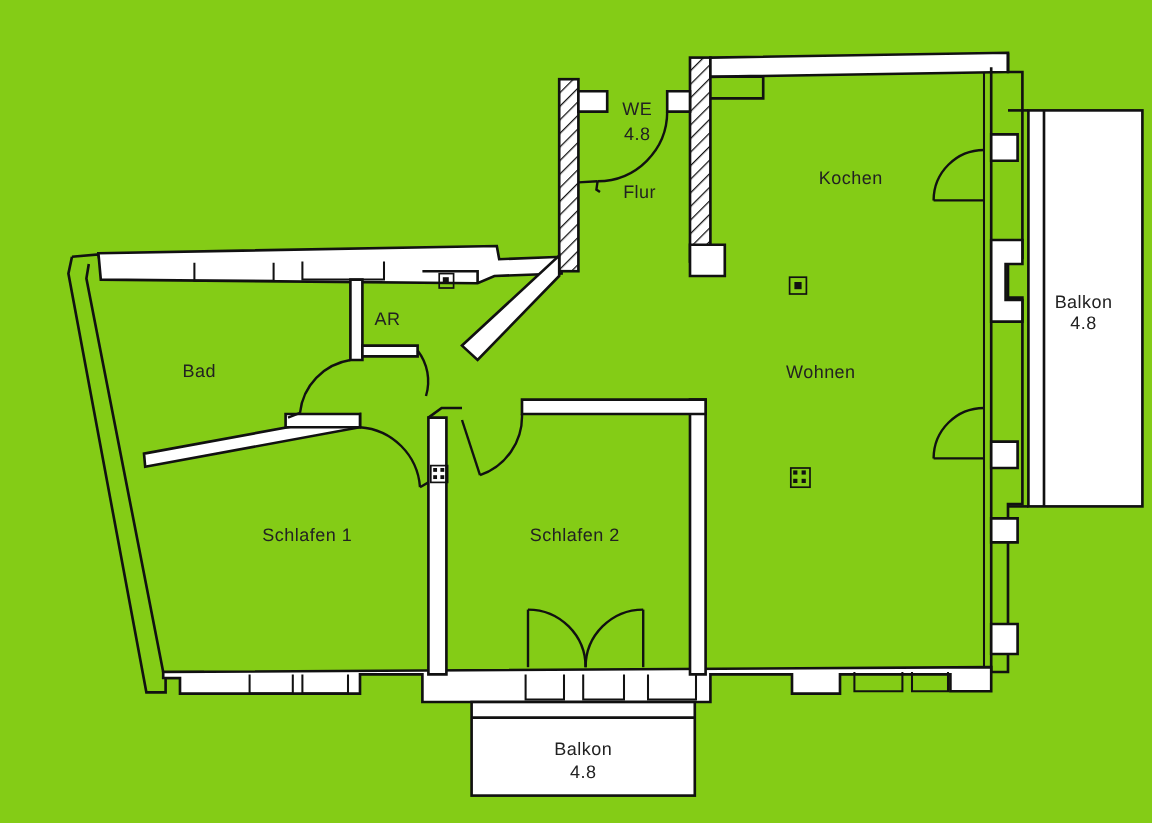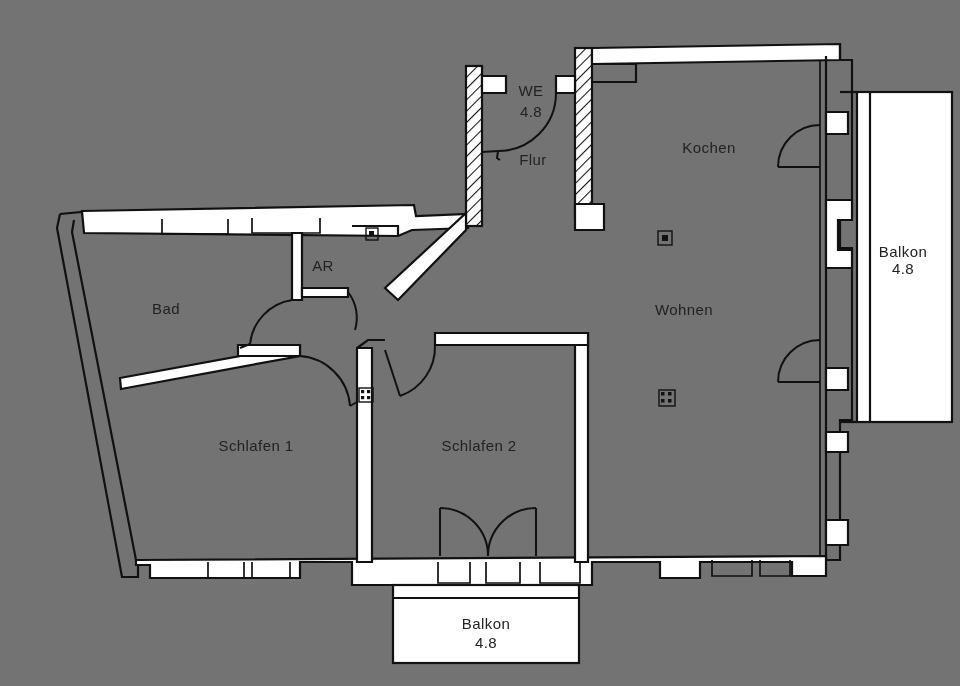--- a/index.html
+++ b/index.html
@@ -11,21 +11,21 @@
   body {
     width: 960px;
     height: 686px;
     overflow: hidden;
     font-family: "Liberation Sans", sans-serif;
   }
   #plan-root {
     position: relative;
     width: 960px;
     height: 686px;
-    background: #737373;
+    background: #84cc16;
   }
   svg#floorplan {
     display: block;
     width: 960px;
     height: 686px;
   }
   .wall-fill { fill: #ffffff; stroke: #111111; stroke-width: 2.2; stroke-linejoin: miter; }
   .wall-thin { fill: none; stroke: #111111; stroke-width: 1.7; }
   .wall-line { fill: none; stroke: #111111; stroke-width: 2.2; stroke-linecap: butt; }
   .door-arc { fill: none; stroke: #111111; stroke-width: 2.0; }

